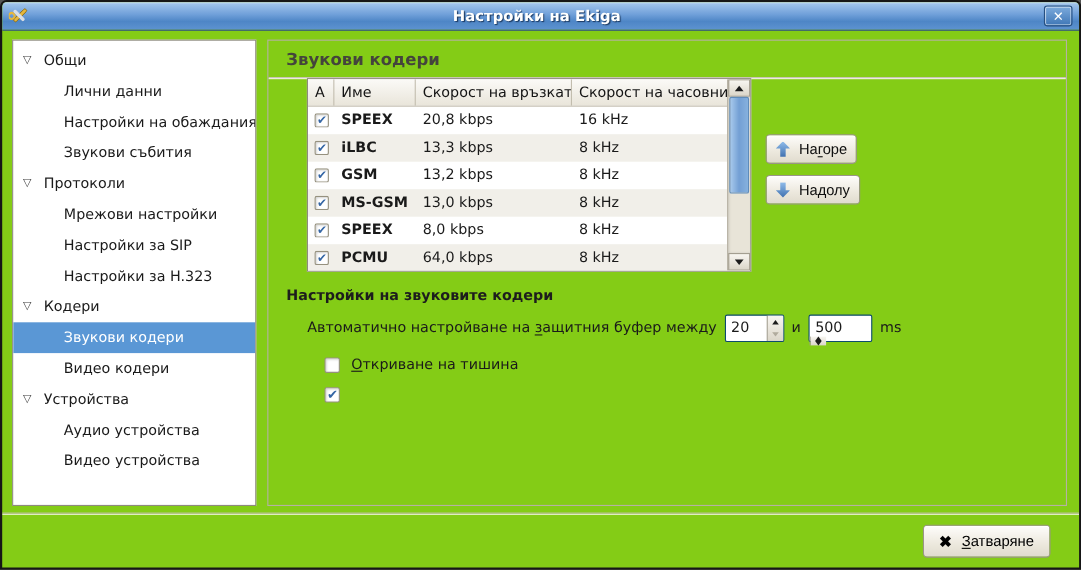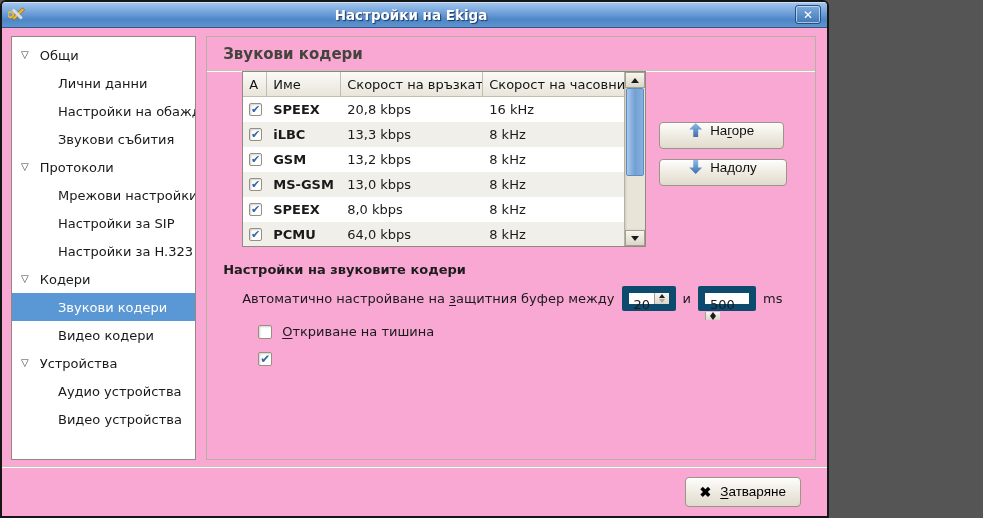--- a/index.html
+++ b/index.html
@@ -1,21 +1,21 @@
 <!DOCTYPE html>
 <html><head>
 <meta charset="utf-8">
 <style>
   html,body{margin:0;padding:0;background:#555;}
   *{box-sizing:border-box;}
   .window{
-    width:829px;height:518px;
+    width:983px;height:518px;
     border:2px solid #161616;border-radius:6px 6px 0 0;overflow:hidden;
     font-family:"DejaVu Sans", sans-serif;font-size:13px;color:#1a1a1a;
-    background:#f9a8d4;position:relative;
+    background:#84cc16;position:relative;
   }
   
   .titlebar{
     height:26px;display:flex;align-items:center;padding:0 6px;gap:6px;
     background:linear-gradient(#a6c8ee 0%,#6f9fd9 45%,#4e86c6 70%,#5d93d0 100%);
     border-bottom:1px solid #33567e;
     box-shadow:inset 0 1px 0 #cfe0f4;
   }
   .tb-title{flex:1;text-align:center;color:#fff;font-weight:bold;font-size:13.5px;
     text-shadow:1px 1px 1px rgba(18,42,78,.85);}
@@ -68,30 +68,30 @@
   .sb-btn{height:16px;background:linear-gradient(#f8f6f1,#dbd6c9);
     border:1px solid #a39e90;display:flex;align-items:center;justify-content:center;}
   .t-up{width:0;height:0;border-left:4px solid transparent;border-right:4px solid transparent;border-bottom:5px solid #1c1c1c;}
   .t-down{width:0;height:0;border-left:4px solid transparent;border-right:4px solid transparent;border-top:5px solid #1c1c1c;}
   .sb-track{flex:1;position:relative;background:#e8e4d8;box-shadow:inset 1px 0 2px rgba(0,0,0,.12);}
   .sb-thumb{position:absolute;left:1px;right:1px;top:0;height:62%;
     background:linear-gradient(90deg,#a8c9ec,#739fd4,#86b1de);
     border:1px solid #5f8cba;border-radius:2px;}
   
   .updown{margin-left:13px;padding-top:51px;display:flex;flex-direction:column;gap:10px;align-items:flex-start;}
-  .btn{display:inline-flex;gap:8px;padding:0 29px;height:27px;
+  .btn{display:inline-flex;align-items:center;gap:8px;padding:0 8px;height:27px;
     background:linear-gradient(#fefdfb,#ece8dd 60%,#e0dbce);
     border:1px solid #9a9587;border-radius:4px;color:#0f0f0f;
     box-shadow:inset 0 1px 0 rgba(255,255,255,.9);cursor:default;white-space:nowrap;}
   .bigarrow{width:13px;height:14px;flex:0 0 auto;background:linear-gradient(#8fbbe9,#3e6fae);}
   .bigarrow.up{clip-path:polygon(50% 0,100% 46%,69% 46%,69% 100%,31% 100%,31% 46%,0 46%);}
   .bigarrow.down{clip-path:polygon(50% 100%,100% 54%,69% 54%,69% 0,31% 0,31% 54%,0 54%);}
   
   .jitter-row{display:flex;align-items:center;gap:7px;margin-left:20px;white-space:nowrap;}
-  .spin{display:flex;width:54px;height:25px;border:7px solid #0c4a6e;background:#fff;border-radius:2px;}
+  .spin{display:flex;width:54px;height:25px;border:1px solid #0c4a6e;background:#fff;border-radius:2px;}
   .spin.wide{width:58px;flex-direction:column;}
   .spin-val{flex:1;padding:4px 0 0 5px;}
   .spin-btns{width:15px;border-left:1px solid #a39e90;display:flex;flex-direction:column;
     background:linear-gradient(#f8f6f1,#dbd6c9);}
   .spin-half{flex:1;display:flex;align-items:center;justify-content:center;}
   .st-up{width:0;height:0;border-left:3px solid transparent;border-right:3px solid transparent;border-bottom:4px solid #1c1c1c;}
   .st-down{width:0;height:0;border-left:3px solid transparent;border-right:3px solid transparent;border-top:4px solid #1c1c1c;}
   .st-down.dis{border-top-color:#b0ab9d;}
   
   .check-row{display:flex;align-items:center;gap:10px;margin:13px 0 0 36px;white-space:nowrap;}

